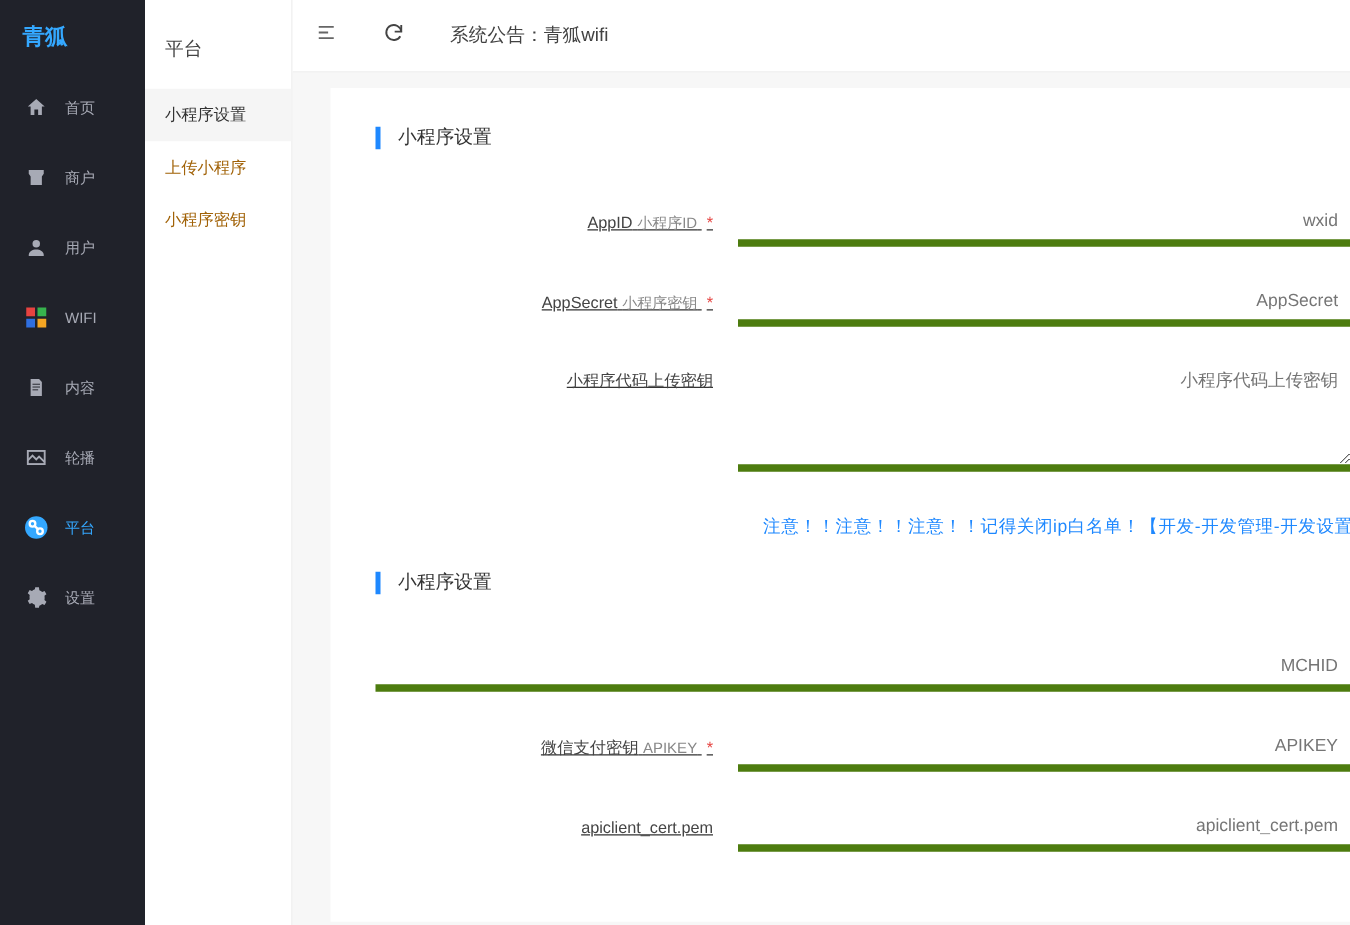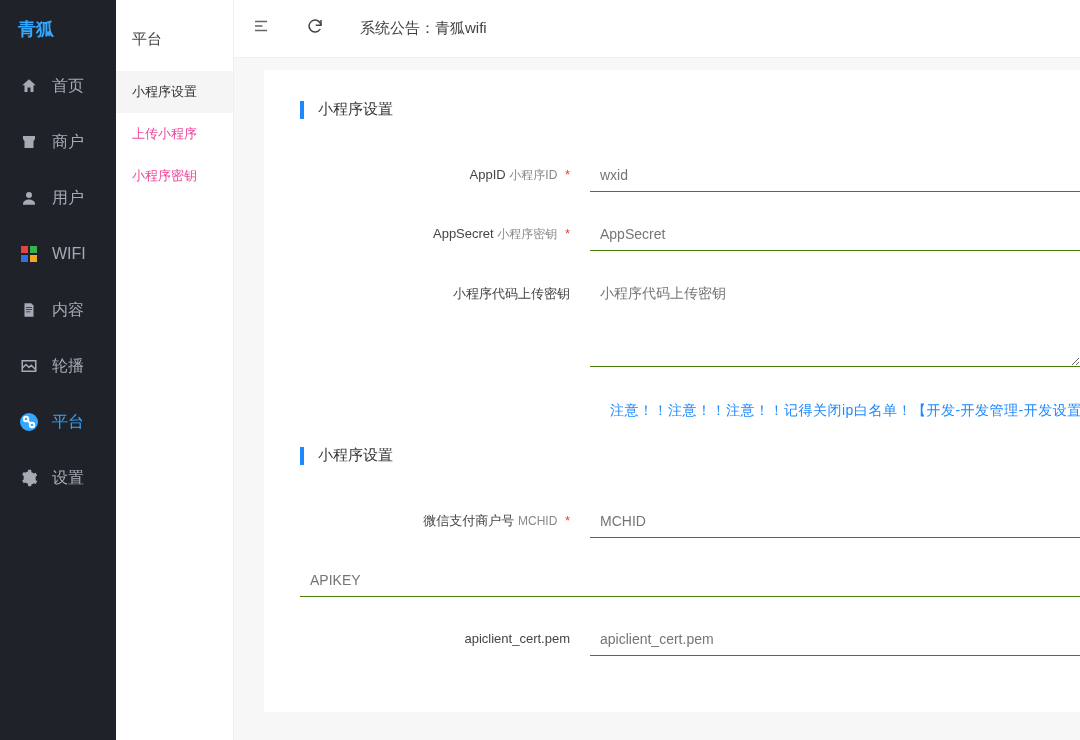--- a/index.html
+++ b/index.html
@@ -4,52 +4,52 @@
 <style>
   * { margin: 0; padding: 0; box-sizing: border-box; }
   body { font-family: "Helvetica Neue", Helvetica, "PingFang SC", "Microsoft YaHei", Arial, sans-serif; background: #f7f7f7; color: #333; font-size: 14px; width: 1080px; height: 740px; overflow: hidden; }
   .app { display: flex; width: 100%; height: 100%; }
 
   
   .leftnav { width: 116px; background: #20222a; color: #a7aab5; display: flex; flex-direction: column; flex-shrink: 0; }
   .brand { height: 58px; padding: 0 18px; color: #34a8ff; font-size: 18px; font-weight: 600; display: flex; align-items: center; }
   .nav-item { height: 56px; display: flex; align-items: center; padding-left: 20px; cursor: pointer; position: relative; }
   .nav-item .ico { width: 18px; height: 18px; margin-right: 14px; display: inline-flex; align-items: center; justify-content: center; }
-  .nav-item .lbl { font-size: 16px; color: #a7aab5; }
+  .nav-item .lbl { font-size: 12px; color: #a7aab5; }
   .nav-item.active .lbl { color: #34a8ff; }
   .nav-item.active .ico { color: #34a8ff; }
 
   
   .subnav { width: 118px; background: #fff; border-right: 1px solid #eee; flex-shrink: 0; }
   .subnav-title { padding: 30px 16px 22px 16px; font-size: 15px; color: #444; }
-  .subnav-item { padding: 12px 16px; font-size: 13px; color: #ec4899; cursor: pointer; }
+  .subnav-item { padding: 12px 16px; font-size: 13px; color: #a16207; cursor: pointer; }
   .subnav-item.active { color: #333; background: #f5f5f5; }
 
   
   .main { flex: 1; display: flex; flex-direction: column; overflow: hidden; }
 
   .topbar { height: 58px; background: #fff; display: flex; align-items: center; padding: 0 18px; gap: 36px; border-bottom: 1px solid #eee; }
   .topbar .tb-btn { cursor: pointer; color: #555; font-size: 18px; }
   .topbar .notice { color: #424242; font-size: 15px; }
 
   .main-body { flex: 1; overflow-y: auto; overflow-x: hidden; padding: 12px 0 60px 30px; }
 
   .card { background: #fff; padding: 30px 0 30px 36px; }
   .sect-head { display: flex; align-items: center; margin-bottom: 40px; }
   .sect-head .bar { width: 4px; height: 18px; background: #1e88ff; margin-right: 14px; }
   .sect-head .sect-title { font-size: 15px; color: #333; }
 
-  .form-row { display: flex; align-items: center; margin-bottom: 26px; }
+  .form-row { display: flex; align-items: center; margin-bottom: 26px; text-decoration: underline; }
   .form-label { width: 290px; text-align: right; padding-right: 20px; font-size: 13px; color: #444; line-height: 1.4; }
   .form-label .sub { color: #888; font-size: 12px; }
   .form-label .req { color: #e64340; margin-left: 4px; }
   .form-ctrl { flex: 1; }
   .form-ctrl input, .form-ctrl textarea {
-    width: 100%; border: none; border-bottom: 1px solid #4d7c0f; padding: 8px 10px;
-    font-size: 14px; color: #444; outline: none; font-family: inherit; background: transparent;
+    width: 100%; border: none; border-bottom: 6px solid #4d7c0f; padding: 8px 10px;
+    font-size: 14px; color: #444; outline: none; font-family: inherit; background: transparent; text-align: right;
   }
   .form-ctrl textarea { resize: vertical; min-height: 90px; }
 
   .warn-line { color: #1e88ff; padding: 6px 0 26px 20px; font-size: 14px; letter-spacing: 0.5px; white-space: nowrap; }
 
   
   .ico svg { width: 18px; height: 18px; display: block; }
 
   
   .wifi-sq { display: grid; grid-template-columns: 7px 7px; grid-template-rows: 7px 7px; gap: 2px; }
@@ -214,32 +214,32 @@
         </div>
 
         <div class="warn-line" style="padding-left:310px;">注意！！注意！！注意！！记得关闭ip白名单！【开发-开发管理-开发设置-小程序代</div>
 
         <div class="sect-head">
           <div class="bar"></div>
           <div class="sect-title">小程序设置</div>
         </div>
 
         <div class="form-row">
-          <div class="form-label">
-            <span>微信支付商户号</span>
-            <span class="sub">MCHID</span>
+          <div class="form-ctrl">
+            <input type="text" placeholder="MCHID" style="">
+          </div>
+        </div>
+
+        <div class="form-row">
+          <div class="form-label">
+            <span>微信支付密钥</span>
+            <span class="sub">APIKEY</span>
             <span class="req">*</span>
           </div>
           <div class="form-ctrl">
-            <input type="text" placeholder="MCHID" style="">
-          </div>
-        </div>
-
-        <div class="form-row">
-          <div class="form-ctrl">
             <input type="text" placeholder="APIKEY" style="">
           </div>
         </div>
 
         <div class="form-row">
           <div class="form-label">
             <span>apiclient_cert.pem</span>
           </div>
           <div class="form-ctrl">
             <input type="text" placeholder="apiclient_cert.pem" style="">

